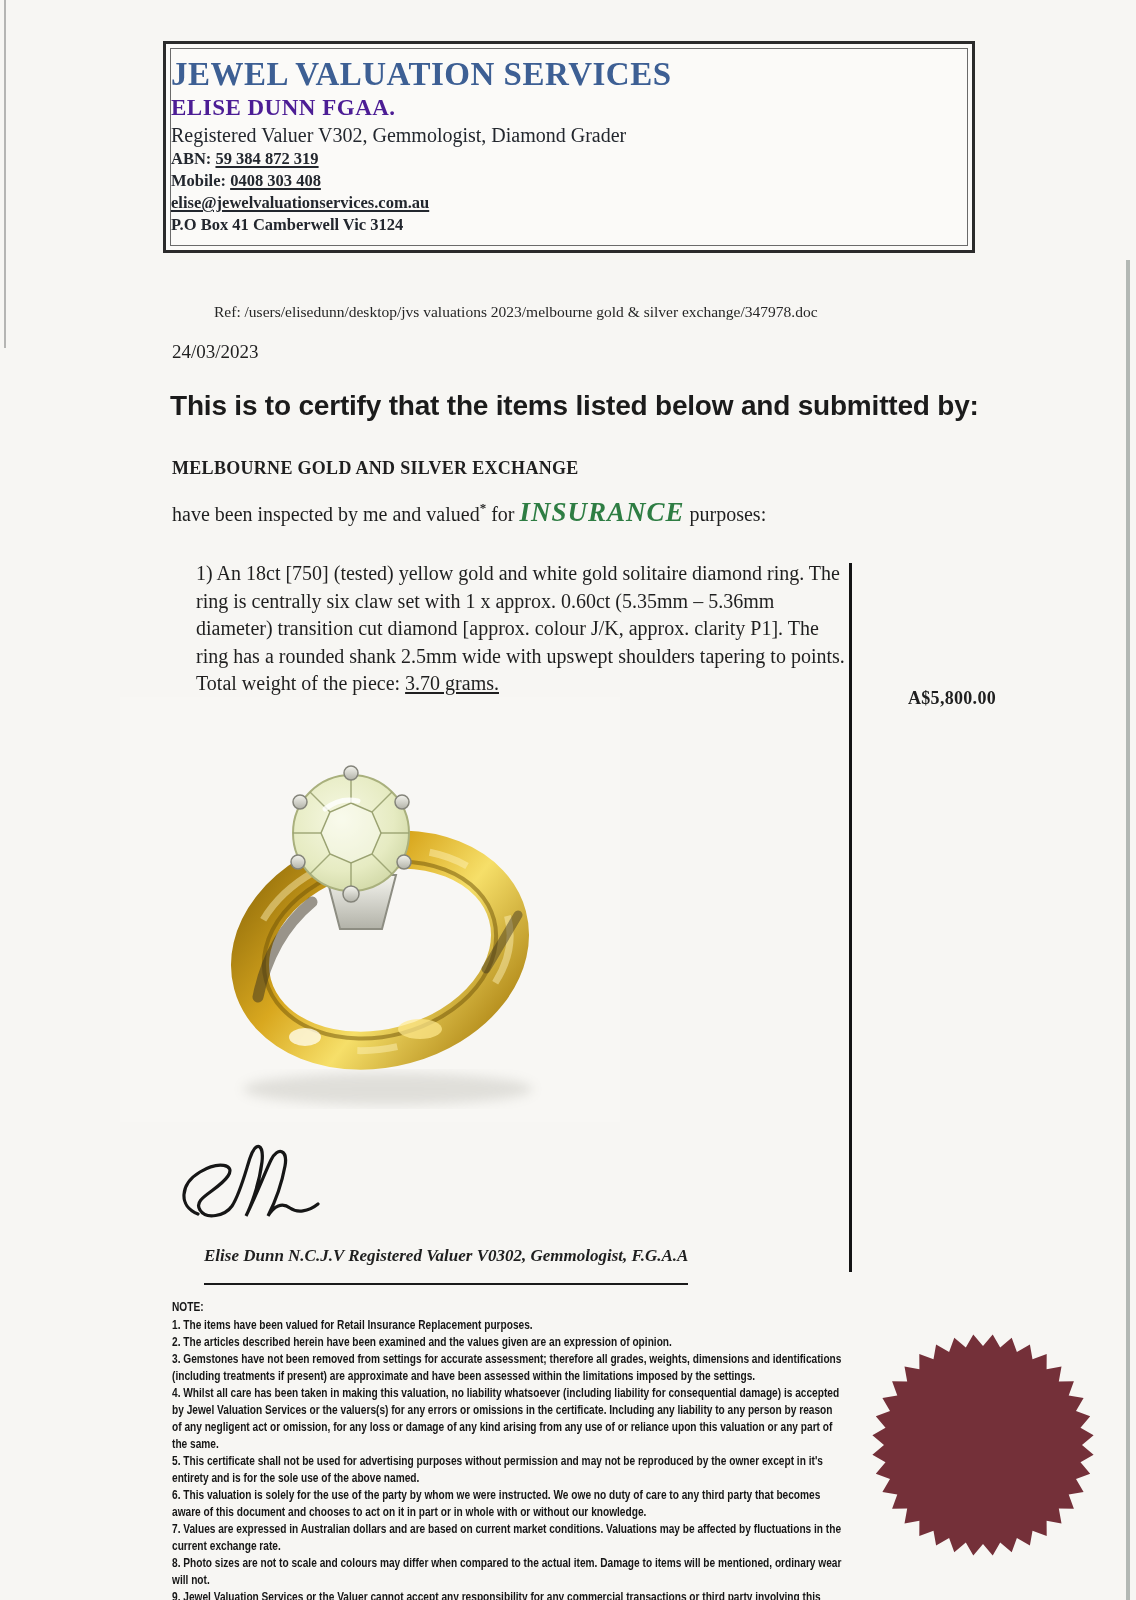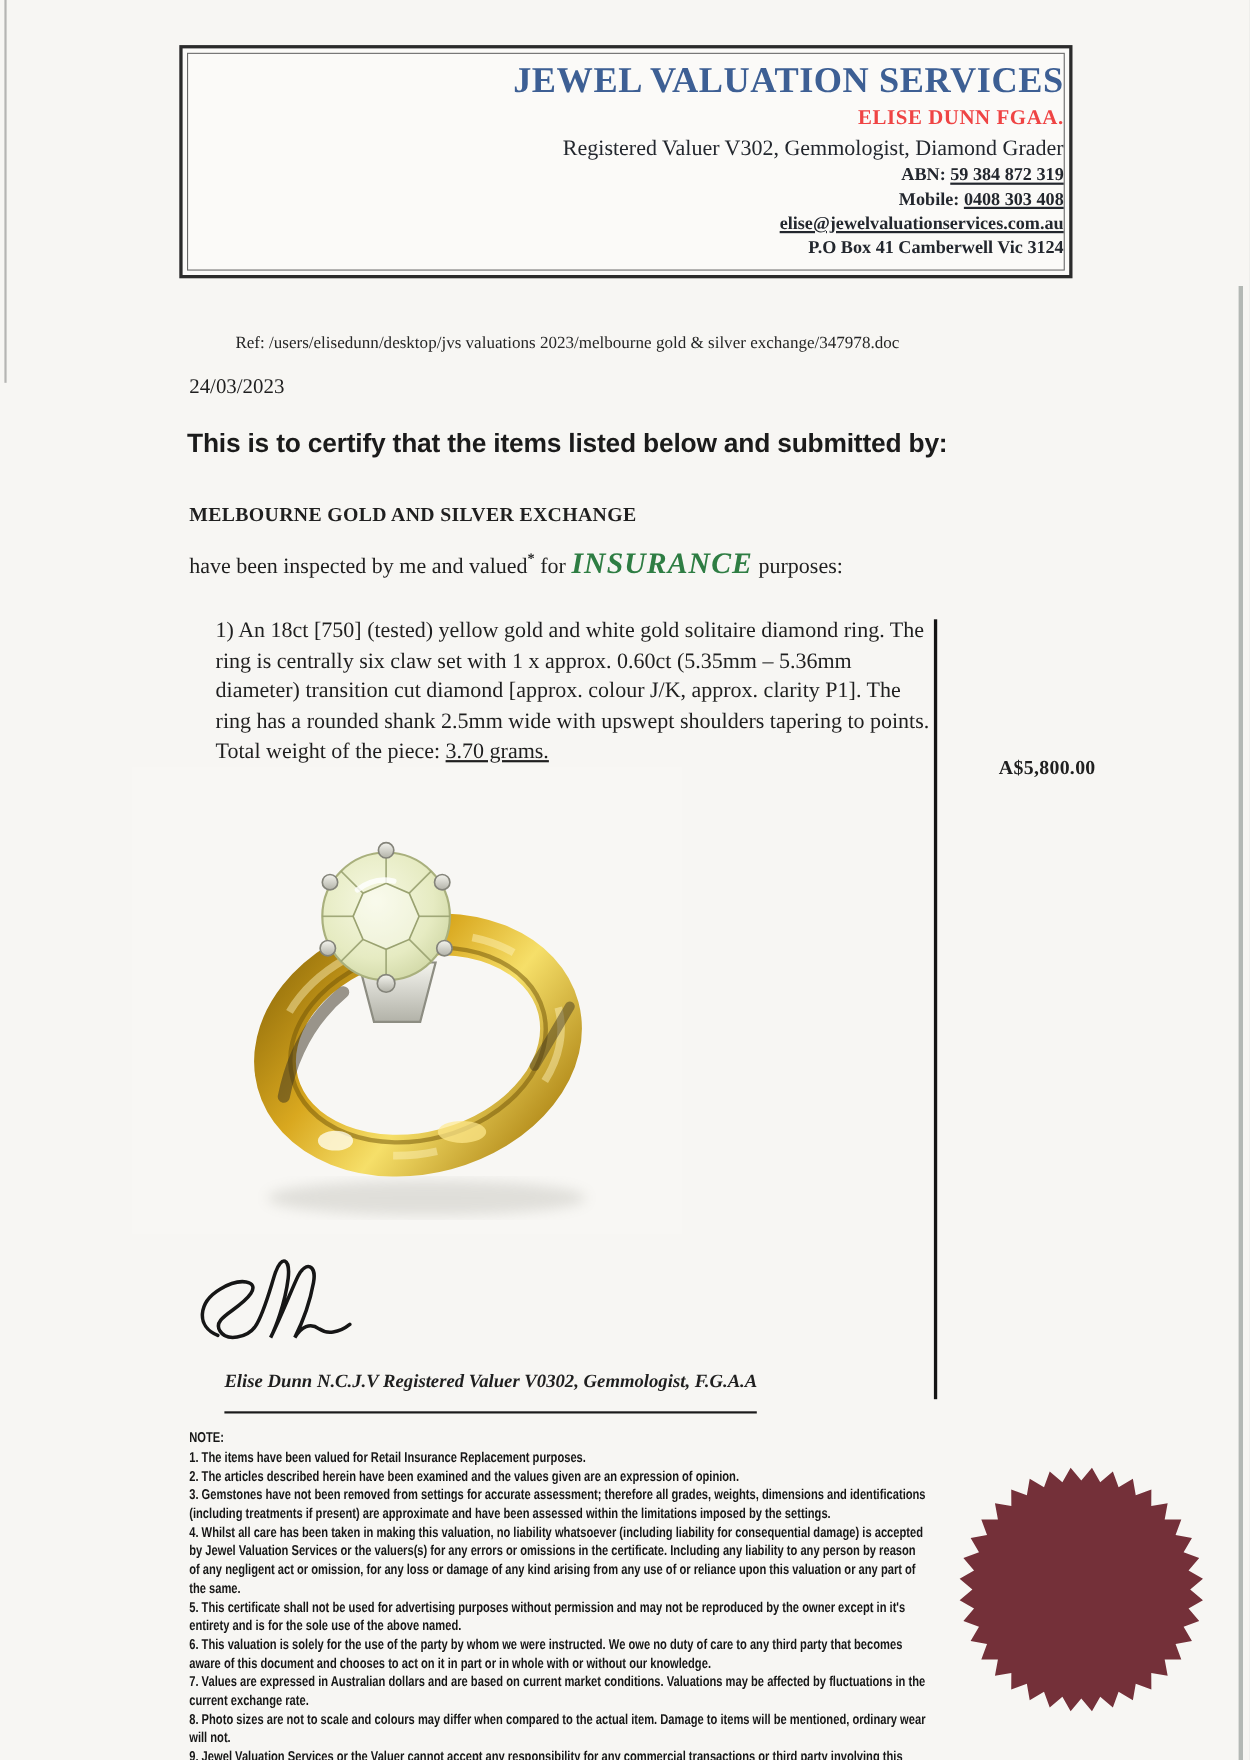--- a/index.html
+++ b/index.html
@@ -7,30 +7,30 @@
     position:relative;width:1136px;height:1600px;margin:0 auto;
     background:#f7f6f3;overflow:hidden;
     font-family:"Liberation Serif",serif;color:#1f1f1f;
   }
   .abs{position:absolute;}
   
   .edge-left{left:4px;top:0;width:2px;height:348px;background:#b5b5b3;}
   .edge-right{left:1126px;top:260px;width:4px;height:1340px;background:#b3b8b4;}
   
   .hbox{left:163px;top:41px;width:812px;height:212px;border:3px solid #2b2b2b;background:#fbfaf8;box-sizing:border-box;}
-  .hbox-inner{position:absolute;left:4px;top:4px;right:4px;bottom:4px;border:1px solid #6a6a6a;text-align:right;padding-top:6px;box-sizing:border-box;}
+  .hbox-inner{position:absolute;left:4px;top:4px;right:4px;bottom:4px;border:1px solid #6a6a6a;text-align:left;padding-top:6px;box-sizing:border-box;}
   .h-title{font-size:33px;font-weight:bold;color:#3d5f94;letter-spacing:.5px;line-height:38px;}
-  .h-sub{font-size:19px;font-weight:bold;color:#ef4444;line-height:29px;letter-spacing:.5px;}
+  .h-sub{font-size:23px;font-weight:bold;color:#4c1d95;line-height:29px;letter-spacing:.5px;}
   .h-line3{font-size:20px;font-weight:normal;color:#23272e;line-height:26px;}
   .h-small{font-size:16.5px;font-weight:bold;color:#23272e;line-height:22px;}
   .u{text-decoration:underline;text-decoration-thickness:1.5px;text-underline-offset:2px;}
   
   .ref{left:172px;top:303px;font-size:15.5px;color:#262626;margin-left:42px;}
   .date{left:172px;top:341px;font-size:19px;}
-  .certify-heading{left:170px;top:390px;font-size:24px;font-weight:bold;font-family:"Liberation Sans",sans-serif;letter-spacing:-.2px;color:#1b1b1b;}
+  .certify-heading{left:170px;top:390px;font-size:28px;font-weight:bold;font-family:"Liberation Sans",sans-serif;letter-spacing:-.2px;color:#1b1b1b;}
   .client{left:172px;top:458px;font-size:18px;font-weight:bold;letter-spacing:.3px;}
   .inspect{left:172px;top:497px;font-size:20px;}
   .inspect sup{font-size:13px;vertical-align:9px;font-weight:bold;}
   .purpose{font-weight:bold;font-style:italic;font-size:27px;letter-spacing:1px;}
   .item-desc{left:196px;top:560px;width:652px;font-size:20px;line-height:27.5px;text-align:left;}
   .divider-v{left:849px;top:563px;width:3px;height:709px;background:#141414;}
   .price{left:908px;top:688px;font-size:18px;font-weight:bold;letter-spacing:.3px;}
   .photo{left:120px;top:697px;width:500px;height:425px;}
   .sig{left:170px;top:1136px;width:175px;height:105px;}
   .valuer-line{left:204px;top:1246px;font-size:17px;font-weight:bold;}

